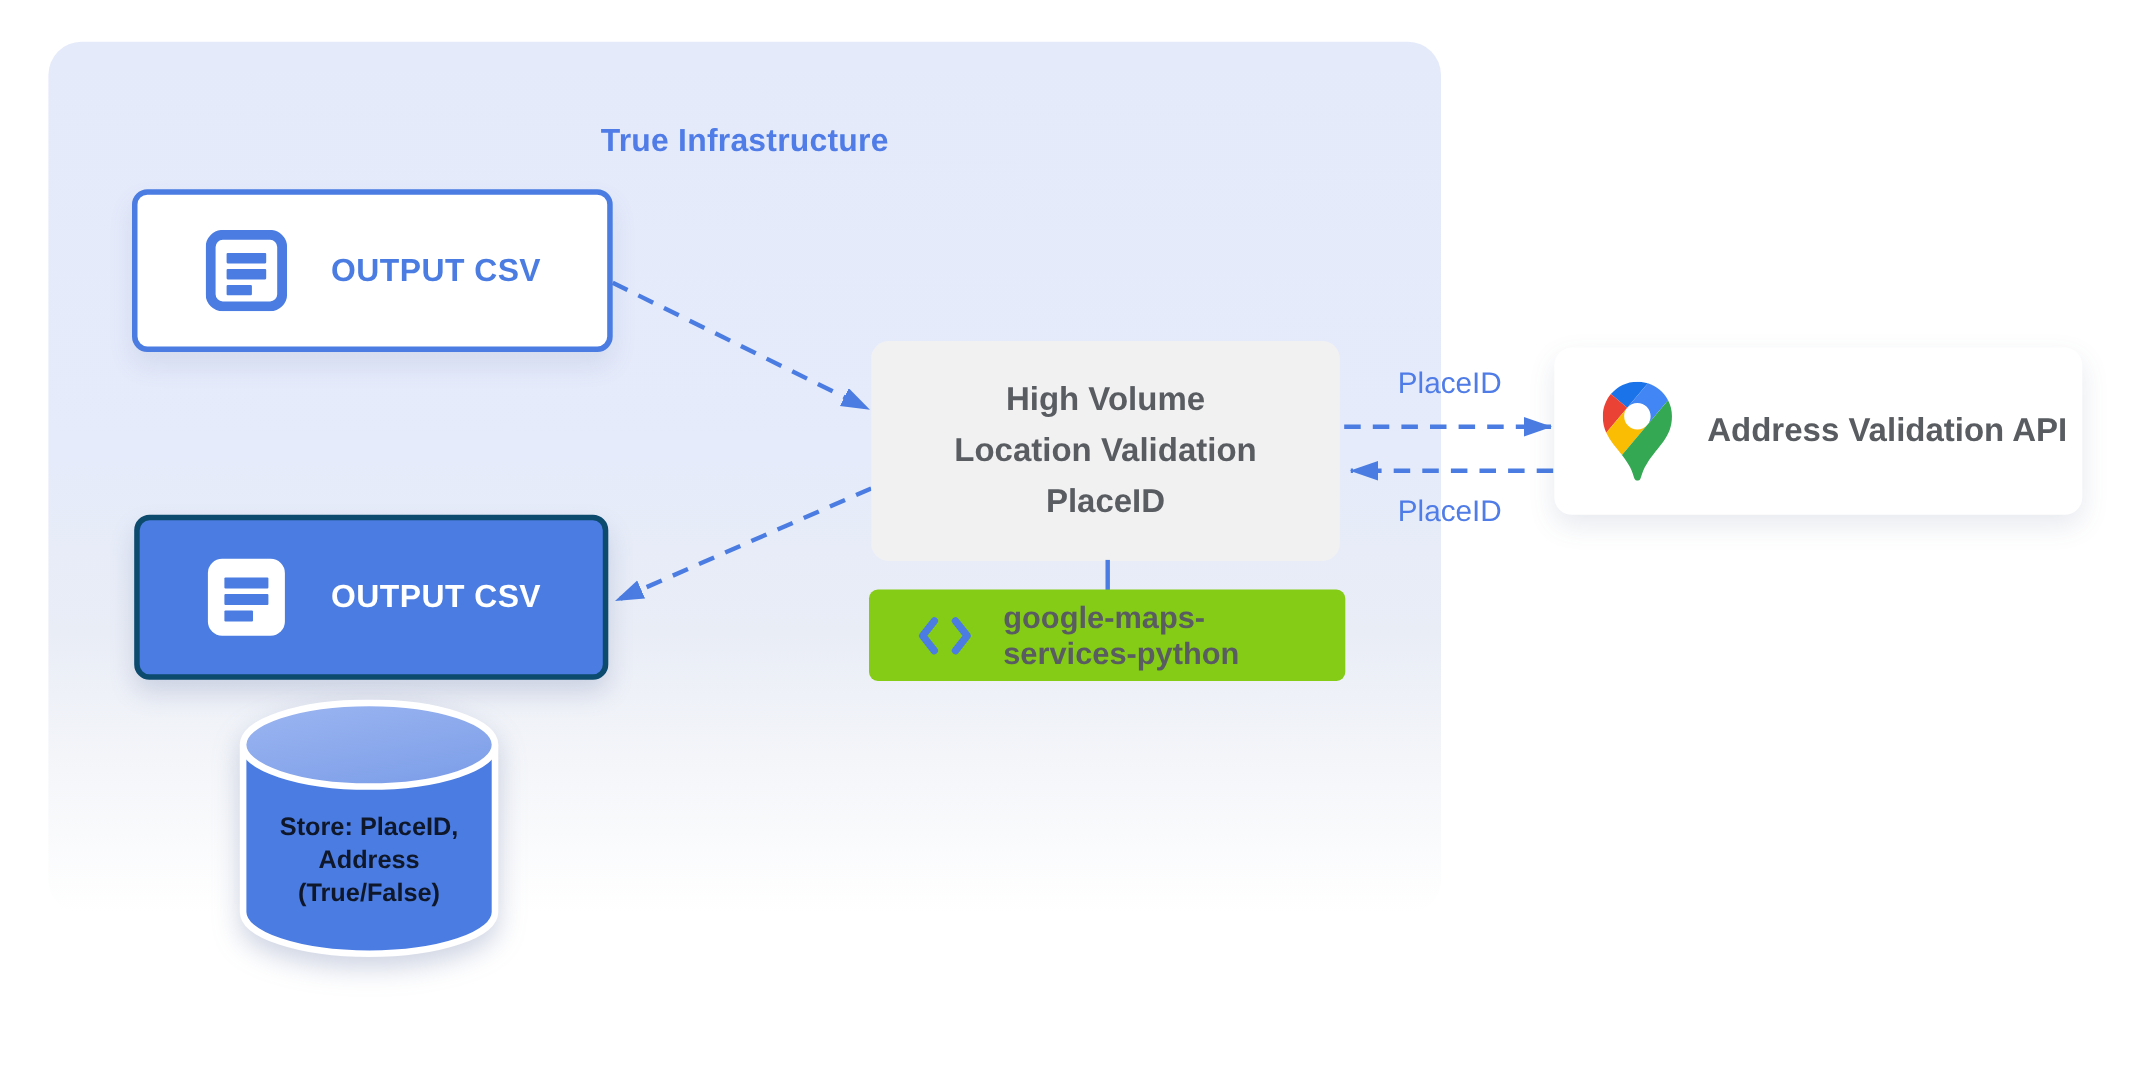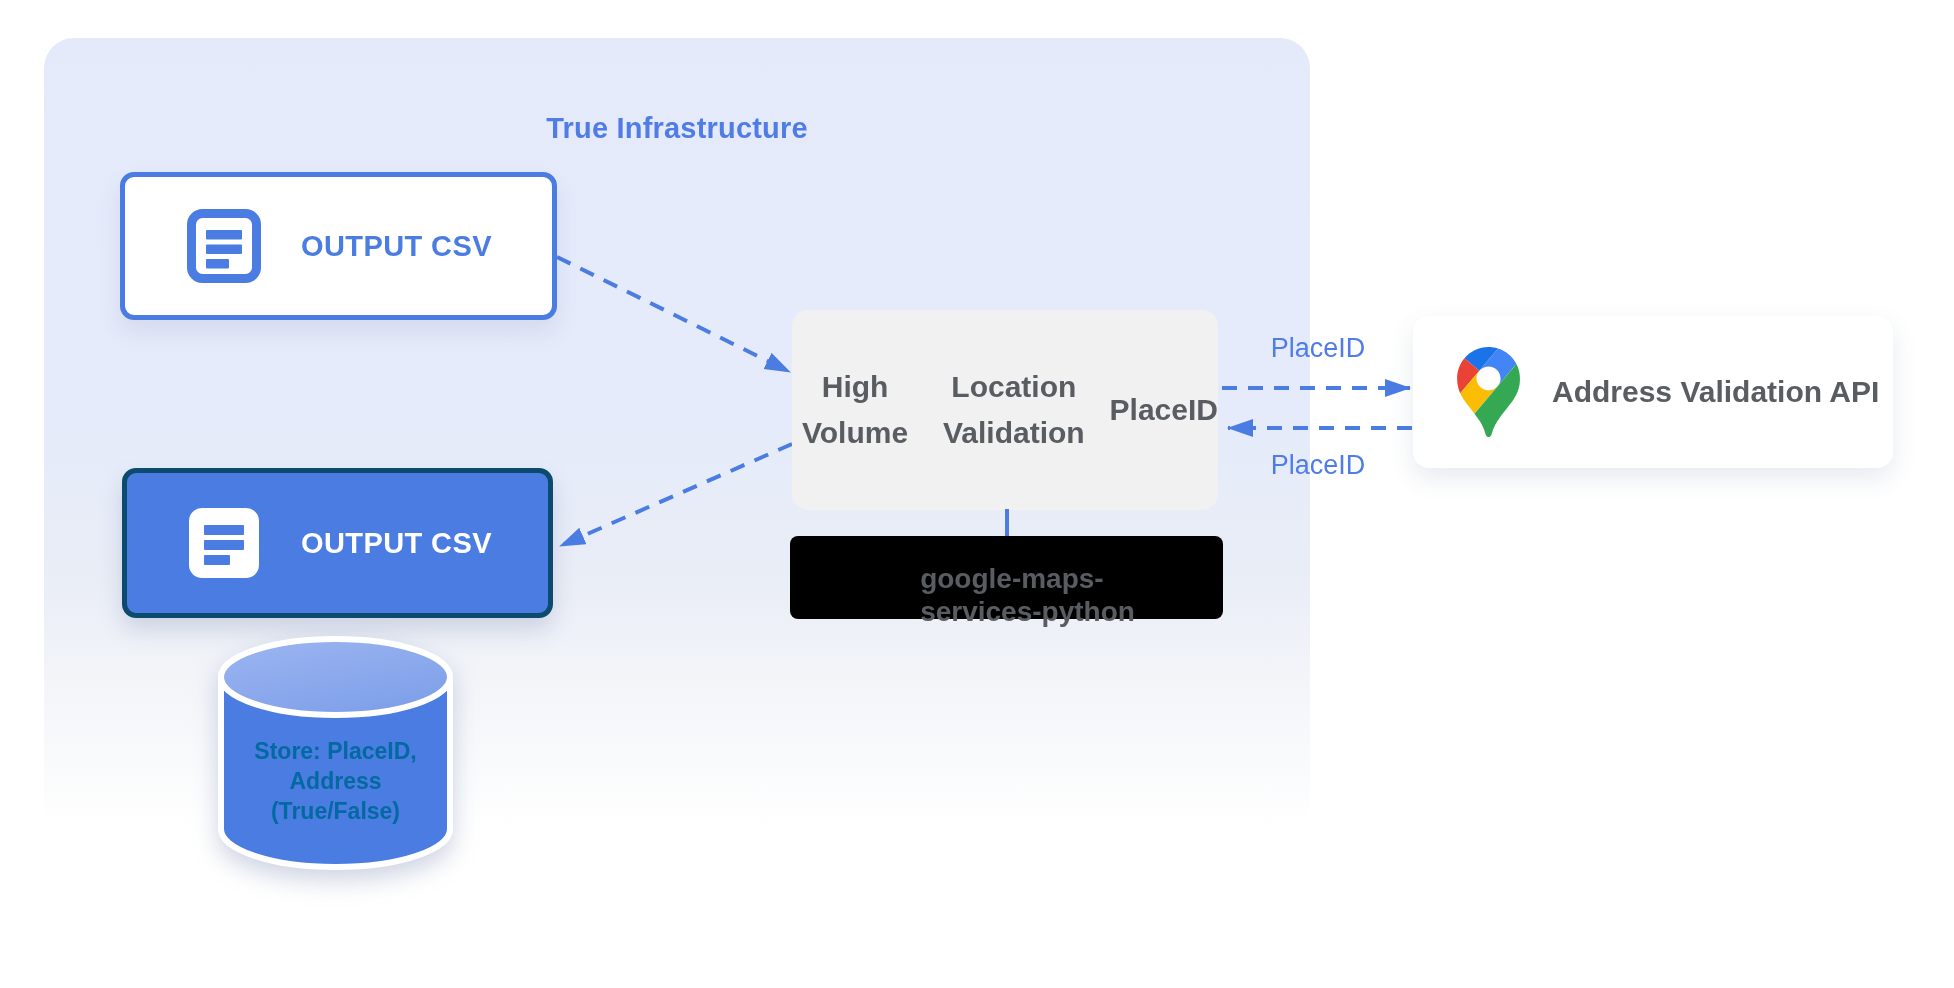--- a/index.html
+++ b/index.html
@@ -30,45 +30,45 @@
   
   .output-box{
     left:122px;top:468px;width:431px;height:150px;background:#4a7ce2;
     border:5px solid #0c4a6e;border-radius:14px;padding-left:60px;gap:40px;
     box-shadow:0 12px 22px rgba(90,110,160,0.22);
   }
   .output-box .lbl{font-size:29px;font-weight:bold;color:#ffffff;letter-spacing:0.4px;}
   
   .script-box{
     left:792px;top:310px;width:426px;height:200px;background:#f1f1f2;
-    border-radius:16px;justify-content:center;
+    border-radius:16px;flex-direction:column;justify-content:center;
     text-align:center;
   }
   .script-box .line{font-size:30px;font-weight:bold;color:#595d62;line-height:46px;}
   
   .library-box{
-    left:790px;top:536px;width:433px;height:83px;background:#000000;
-    border-radius:8px;padding-left:42px;gap:26px;flex-direction:column;
+    left:790px;top:536px;width:433px;height:83px;background:#84cc16;
+    border-radius:8px;padding-left:42px;gap:26px;
   }
   .library-box .line{font-size:28px;font-weight:bold;color:#595d62;line-height:33px;text-align:left;}
   
   .api-box{
     left:1413px;top:316px;width:480px;height:152px;background:#ffffff;
     border-radius:16px;padding-left:44px;gap:32px;
     box-shadow:0 10px 24px rgba(70,90,130,0.13);
   }
   .api-box .lbl{font-size:30px;font-weight:bold;color:#595d62;}
   
   .connector{position:absolute;left:1005px;top:509px;width:4px;height:28px;background:#4a7ce2;}
   
   .cyl-wrap{position:absolute;left:215px;top:636px;width:241px;height:238px;}
   .cyl-wrap svg{filter:drop-shadow(0 10px 12px rgba(90,110,160,0.30));}
   .cyl-text{
     position:absolute;left:0;right:0;top:100px;text-align:center;
-    color:#0369a1;font-weight:bold;font-size:23px;line-height:30px;
+    color:#0f172a;font-weight:bold;font-size:23px;line-height:30px;
   }
   
   .edge-label{
     position:absolute;width:180px;text-align:center;
     font-size:27px;color:#4f7ce6;
   }
   .loc-label{left:1228px;top:333px;}
   .pid-label{left:1228px;top:450px;}
   
   .edges{position:absolute;left:0;top:0;pointer-events:none;}

